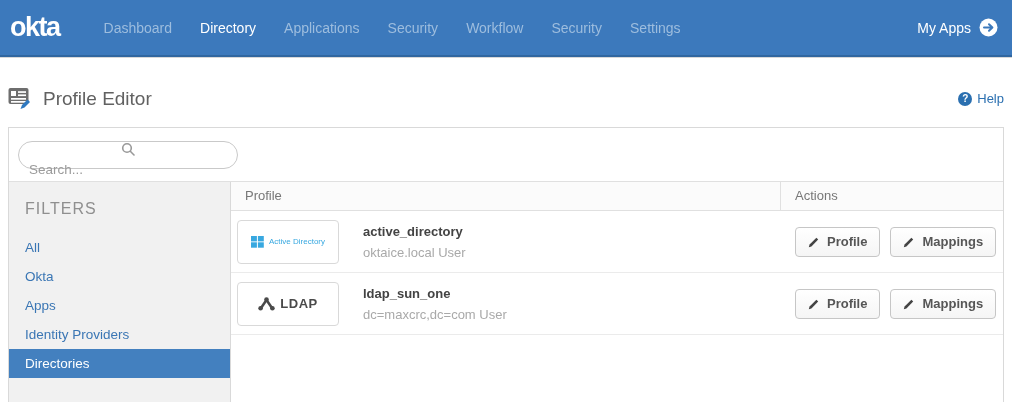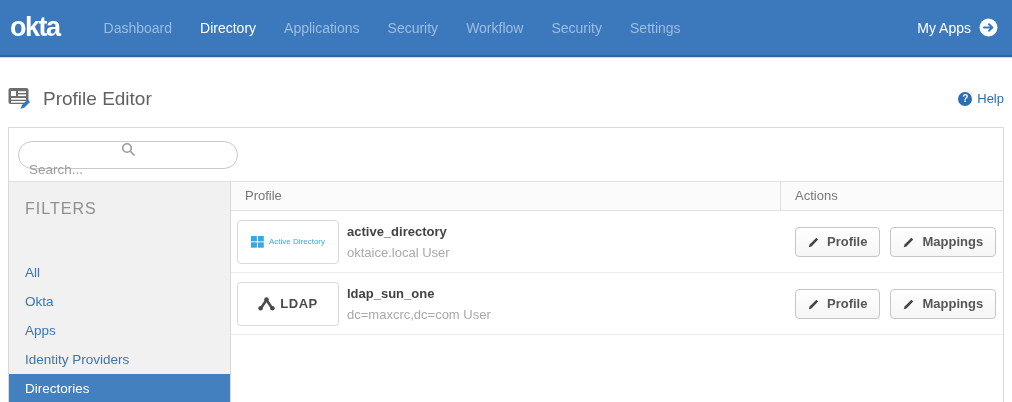--- a/index.html
+++ b/index.html
@@ -118,21 +118,21 @@
     flex: 0 0 222px;
     background: #f1f1f1;
     border-right: 1px solid #d9d9d9;
   }
   .filters-label {
     padding: 18px 0 0 16px;
     font-size: 16px;
     letter-spacing: 1px;
     color: #8f8f8f;
   }
-  .filter-list { margin-top: 40px; }
+  .filter-list { margin-top: 15px; }
   .filter-item {
     padding: 7px 16px;
     font-size: 13.5px;
     color: var(--link_blue);
     cursor: pointer;
   }
   .filter-item.selected {
     background: var(--selected_filter_bg);
     color: #ffffff;
   }
@@ -164,21 +164,21 @@
     border-radius: 4px;
     background: #fff;
     display: flex;
     align-items: center;
     justify-content: center;
     flex: 0 0 102px;
   }
   .logo-content { display: flex; align-items: center; }
   .ad-text { font-size: 8px; color: var(--ad_blue); margin-left: 5px; }
   .ldap-text { font-size: 13px; font-weight: bold; color: #4a4a4a; margin-left: 5px; letter-spacing: 0.5px; }
-  .row-info { margin-left: 8px; }
+  .row-info { margin-left: 24px; }
   .row-name { font-size: 13px; font-weight: bold; color: #434343; }
   .row-desc { margin-top: 6px; font-size: 13px; color: #a9a9a9; }
   .actions-cell { flex: 1; display: flex; align-items: center; gap: 10px; padding-left: 15px; }
   .btn {
     height: 30px;
     display: inline-flex;
     align-items: center;
     gap: 7px;
     padding: 0 12px;
     border: 1px solid #c6c6c6;

